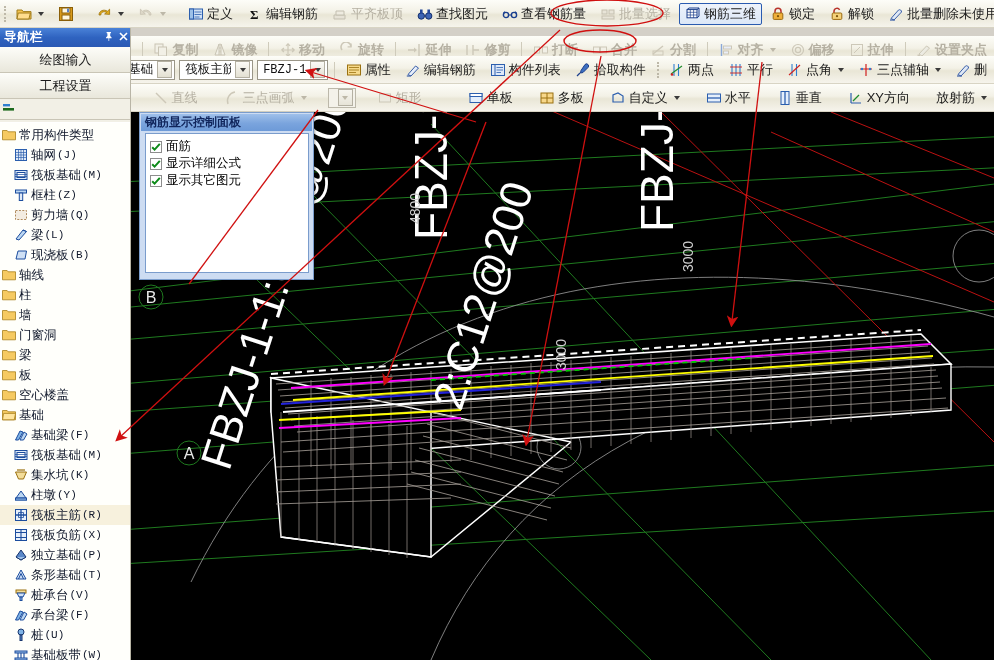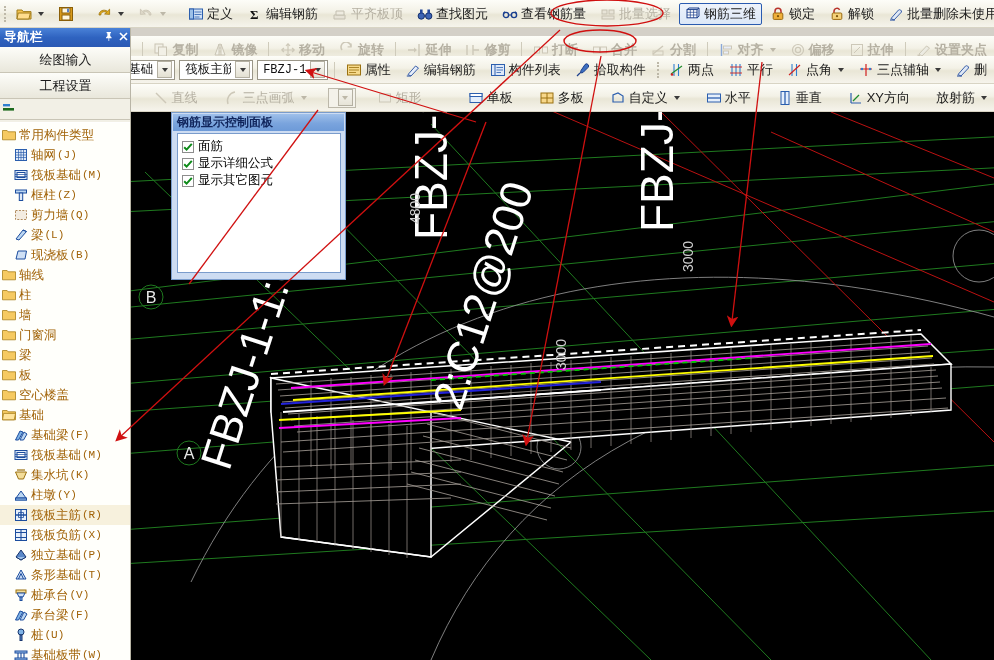--- a/index.html
+++ b/index.html
@@ -100,21 +100,21 @@
     border-bottom: 1px solid #c9c5b6;
     display:flex; align-items:center; padding-left:3px;
   }
   #tree {
     position: absolute; left: 0; top: 94px; width: 131px; height: 566px;
     background: #fffffb; border-top: 1px solid #ffffff;
     overflow: hidden; padding-top: 2px;
   }
   .trow {
     display: flex; align-items: center; height: 20px;
-    padding-left: 2px; font-size: 12.5px; color: #a16207;
+    padding-left: 2px; font-size: 12.5px; color: #0f172a;
     white-space: nowrap;
   }
   .trow.child { padding-left: 14px; }
   .trow.hl { background: #f7f1dd; }
   .trow .lbl { margin-left: 3px; }
   .trow .code { font-family: "Liberation Mono","DejaVu Sans Mono", monospace; font-size: 11px; }
 
   
   #viewport {
     position: absolute; left: 131px; top: 112px;
@@ -122,21 +122,20 @@
     background: #000; overflow: hidden;
   }
   #viewport svg { position:absolute; left:0; top:0; }
 
   
   #rebar-panel {
     position: absolute; left: 139px; top: 112px; width: 175px; height: 168px;
     background: #cddcf2;
     border: 1px solid #7a9ccc;
     box-shadow: 1px 1px 2px rgba(0,0,0,.35);
-    margin-left: 32px;
   }
   #rebar-panel .rp-title {
     height: 17px; margin: 1px;
     background: linear-gradient(to bottom,#9fc0ea 0%,#7aa4dd 55%,#6d9ad8 100%);
     color: #10255c; font-size: 12px; font-weight: bold;
     display: flex; align-items: center; padding-left: 4px;
   }
   #rebar-panel .rp-body {
     margin: 2px 4px 5px 5px; height: 140px;
     background: #ffffff; border: 1px solid #7a9ccc;

